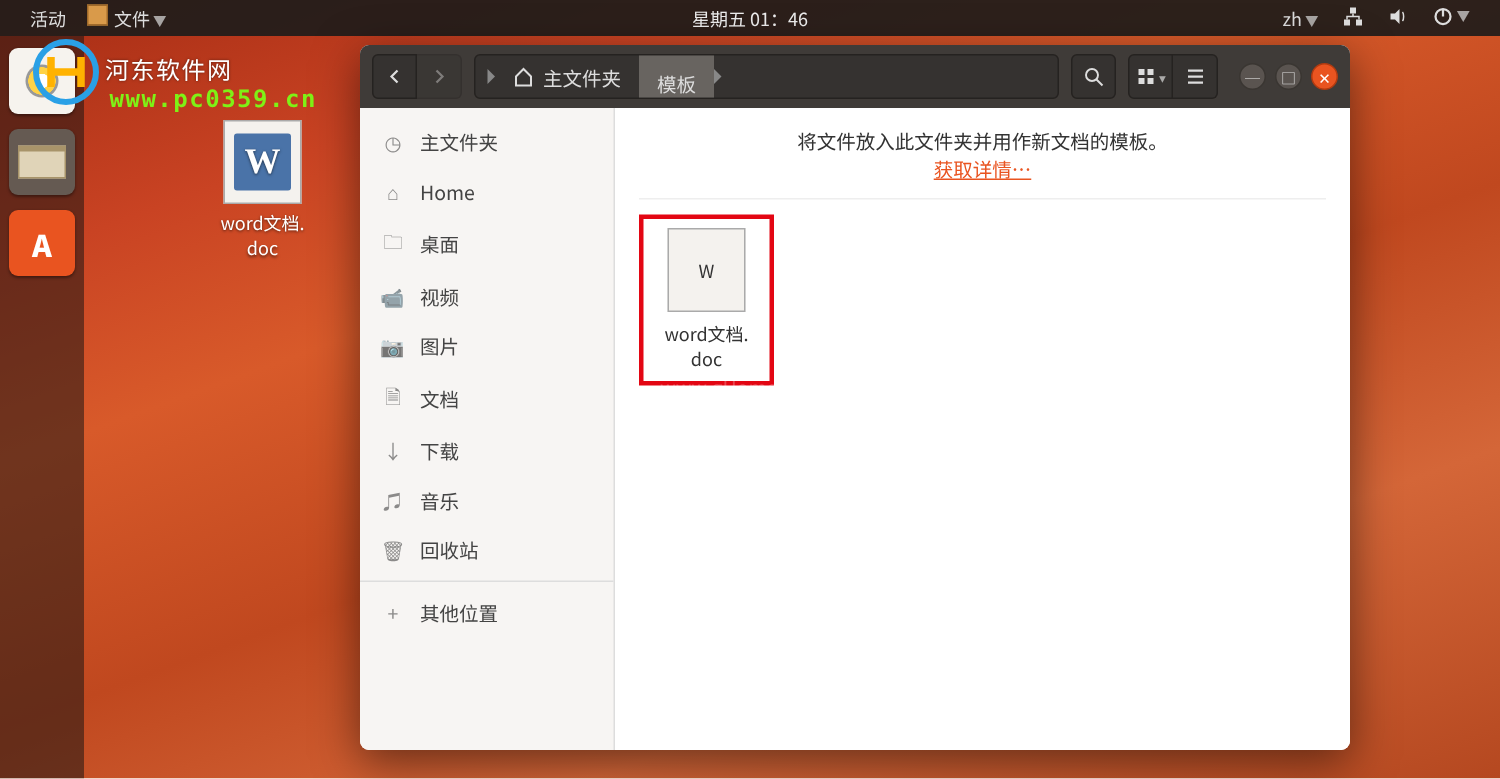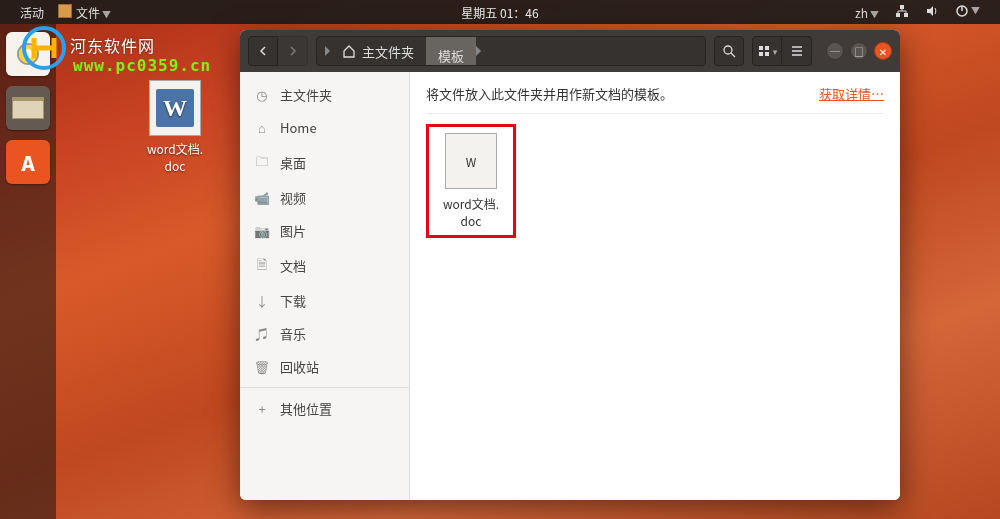--- a/index.html
+++ b/index.html
@@ -73,21 +73,21 @@
 .winbtn{width:18px;height:18px;border-radius:50%;background:#5a5450;border:1px solid #3a3632;display:flex;align-items:center;justify-content:center;font-size:10px;color:#ddd;cursor:pointer;}
 .winbtn.close{background:#e95420;border-color:#b03a10;color:#fff;}
 
 .fm-body{display:flex;height:calc(100% - 42px);}
 .sidebar{width:170px;background:#f7f5f3;border-right:1px solid #ddd;padding:6px 0;font-size:13px;color:#444;}
 .sb-item{display:flex;align-items:center;gap:10px;padding:7px 14px;cursor:pointer;}
 .sb-item .ic{width:16px;display:flex;justify-content:center;opacity:.6;}
 .sb-sep{height:1px;background:#ddd;margin:4px 0;}
 
 .content{flex:1;background:#fff;padding:12px 16px;}
-.banner{display:flex;align-items:center;font-size:13px;color:#333;padding-bottom:10px;border-bottom:1px solid #eee;margin-bottom:10px;}
+.banner{display:flex;align-items:center;font-size:13px;color:#333;padding-bottom:10px;border-bottom:1px solid #eee;margin-bottom:10px;flex-direction:column;}
 .banner a{color:#e95420;text-decoration:underline;cursor:pointer;}
 .file-grid{display:flex;flex-wrap:wrap;gap:20px;}
 .file-item{width:90px;text-align:center;font-size:12px;color:#333;padding:6px;}
 .file-item.highlighted{border:3px solid #e30613;}
 .file-item .thumb{width:52px;height:56px;margin:0 auto 6px;background:#f4f2ee;border:1px solid #aaa;display:flex;align-items:center;justify-content:center;}
 
 svg{display:block;}
 </style>
 </head>
 <body>

